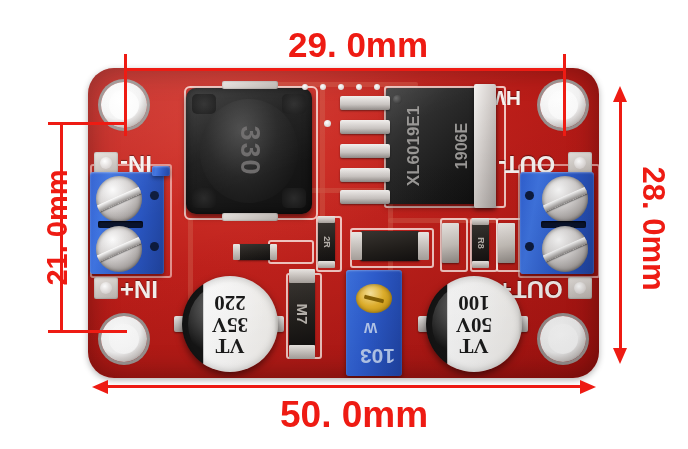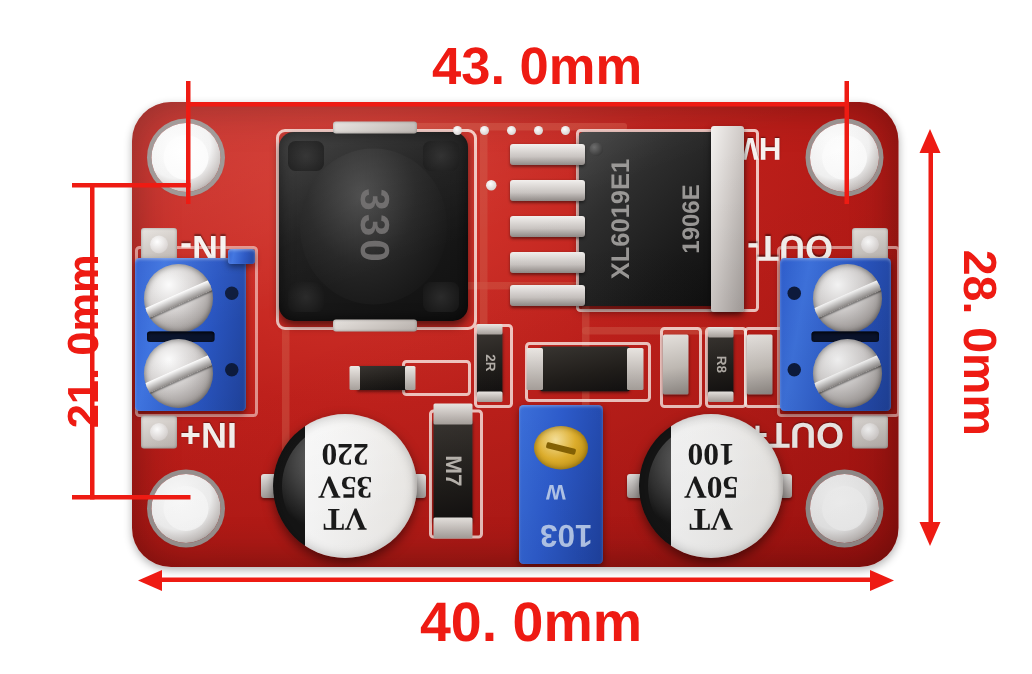--- a/index.html
+++ b/index.html
@@ -478,26 +478,26 @@
     <div class="ecap" style="left:338px; top:208px; width:96px; height:96px;">
       <div class="ecap-inner"></div>
       <span class="cap-text" style="transform:translate(-50%,-50%) rotate(180deg); font-size:21px;"><span>VT</span><br><span>50V</span><br><span>100</span></span>
     </div>
 
   </div>
 
   <div class="dim-line" style="left:124px; top:54px; width:3px; height:82px;"></div>
   <div class="dim-line" style="left:563px; top:54px; width:3px; height:82px;"></div>
   <div class="dim-line" style="left:124px; top:68px; width:442px; height:3px;"></div>
-  <span class="dim-text" style="left:288px; top:27px; font-size:35px;">43. 0mm</span>
+  <span class="dim-text" style="left:288px; top:27px; font-size:35px;">29. 0mm</span>
 
   <div class="arrow arrow-left" style="left:92px; top:380px;"></div>
   <div class="dim-line" style="left:105px; top:385px; width:478px; height:3px;"></div>
   <div class="arrow arrow-right" style="left:580px; top:380px;"></div>
-  <span class="dim-text" style="left:280px; top:396px; font-size:37px;">40. 0mm</span>
+  <span class="dim-text" style="left:280px; top:396px; font-size:37px;">50. 0mm</span>
 
   <div class="dim-line" style="left:48px; top:122px; width:79px; height:3px;"></div>
   <div class="dim-line" style="left:48px; top:330px; width:79px; height:3px;"></div>
   <div class="dim-line" style="left:60px; top:122px; width:3px; height:211px;"></div>
   <span class="dim-text" style="left:-13px; top:213px; font-size:29px; transform:rotate(-90deg); transform-origin:center center; width:140px; text-align:center;">21. 0mm</span>
 
   <div class="arrow arrow-up" style="left:613px; top:86px;"></div>
   <div class="dim-line" style="left:619px; top:100px; width:3px; height:250px;"></div>
   <div class="arrow arrow-down" style="left:613px; top:348px;"></div>
   <span class="dim-text" style="left:578px; top:213px; font-size:31px; transform:rotate(90deg); transform-origin:center center; width:150px; text-align:center;">28. 0mm</span>

